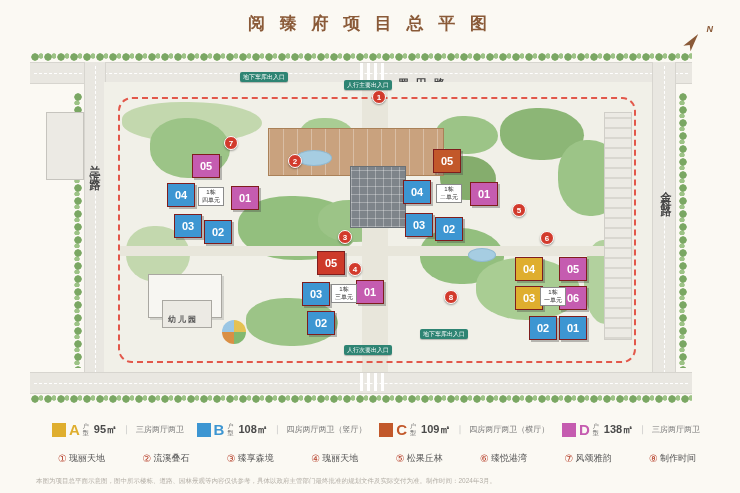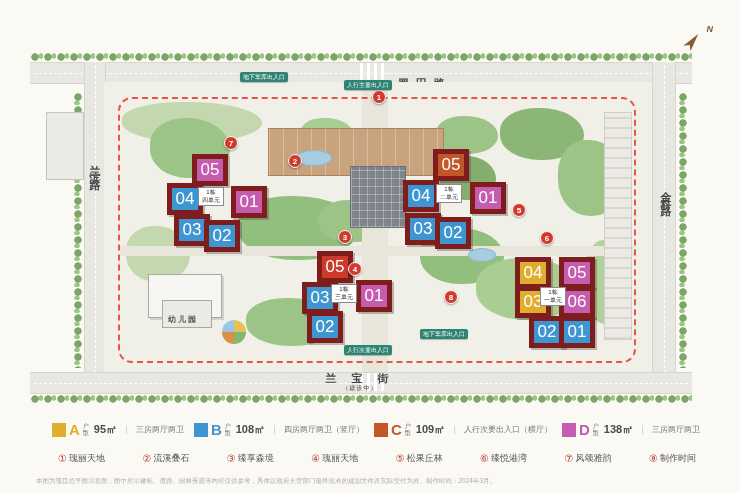--- a/index.html
+++ b/index.html
@@ -46,22 +46,22 @@
   .pathc{position:absolute;background:#e8e6db}
   .podium{position:absolute;background:#c9a27e;border:1px solid #aa8158;
           background-image:repeating-linear-gradient(90deg,rgba(255,255,255,.3) 0 1px,rgba(0,0,0,0) 1px 14px)}
   .atrium{position:absolute;background:#7e848a;border:1px solid #6a7075;
           background-image:repeating-linear-gradient(0deg,rgba(255,255,255,.3) 0 1px,rgba(0,0,0,0) 1px 8px),
                            repeating-linear-gradient(90deg,rgba(255,255,255,.3) 0 1px,rgba(0,0,0,0) 1px 8px)}
   .hatch{position:absolute;background:repeating-linear-gradient(0deg,#d9d7d0 0 2px,#eceae4 2px 10px);
          border:1px solid #d0cec8}
 
   
-  .bld{position:absolute;width:26px;height:22px;border:5px solid #7f1d1d;
-       box-shadow:2px 2px 0 rgba(70,70,70,.35);color:#ffffff;font-size:17px;font-weight:normal;
+  .bld{position:absolute;width:26px;height:22px;border:1px solid #7f1d1d;
+       box-shadow:2px 2px 0 rgba(70,70,70,.35);color:#ffffff;font-size:11px;font-weight:bold;
        display:flex;align-items:center;justify-content:center}
   .bA{background:#dfae2e}.bB{background:#3d96d2}.bC{background:#c2582a}
   .bD{background:#c55cb0}.bR{background:#cd3a2a}
   .unitlab{position:absolute;background:#ffffff;border:1px solid #8b8b8b;color:#333;
            font-size:6px;line-height:1.25;text-align:center;padding:1px 3px;z-index:5}
   .unitlab span{display:block}
 
   .marker{position:absolute;width:12px;height:12px;border-radius:50%;background:#d23a2c;
           border:1px solid #ffffff;color:#ffffff;font-size:8px;font-weight:bold;
           display:flex;align-items:center;justify-content:center;
@@ -93,20 +93,21 @@
   .lsn{color:#b8432e;font-size:10px}
   .lsl{font-size:9px;color:#555}
 
   .disclaimer{position:absolute;left:36px;right:36px;top:477px;font-size:6.5px;color:#b3aea6;white-space:nowrap;overflow:hidden}
 </style>
 </head>
 <body>
 
 <div class="page">
 
+  <div class="title">阅 臻 府 项 目 总 平 图</div>
   <div class="compass">
     <span class="compass-n">N</span>
     <svg width="22" height="22" viewBox="0 0 24 24">
       <path d="M12 1 L17 21 L12 16 L7 21 Z" fill="#8a5a38"></path>
     </svg>
   </div>
 
   <div class="road road-h" style="left:30px;top:62px;width:662px;height:20px"></div>
   <div class="road road-v" style="left:84px;top:62px;width:20px;height:330px"></div>
   <div class="road road-v" style="left:652px;top:62px;width:22px;height:330px"></div>
@@ -119,24 +120,20 @@
   <div class="trees-h" style="left:112px;top:360px;width:530px"></div>
   <div class="trees-h" style="left:30px;top:394px;width:662px"></div>
   <div class="trees-v" style="left:73px;top:92px;height:276px"></div>
   <div class="trees-v" style="left:106px;top:92px;height:264px"></div>
   <div class="trees-v" style="left:638px;top:92px;height:264px"></div>
   <div class="trees-v" style="left:678px;top:92px;height:276px"></div>
 
   <div class="roadlab-h" style="left:398px;top:76px">罗田路</div>
   <div class="roadlab-v" style="left:87px;top:156px">兰滨路</div>
   <div class="roadlab-v" style="left:658px;top:182px">金科路</div>
-  <div class="roadlab-b" style="left:300px;top:372px;width:120px">
-    <span class="main">兰 宝 街</span>
-    <span class="sub">（建设中）</span>
-  </div>
 
   <div class="site"></div>
   <div class="adjacent" style="left:46px;top:112px;width:36px;height:66px"></div>
 
   <div class="patch" style="left:122px;top:102px;width:140px;height:40px;background:#c3d8ae"></div>
   <div class="patch" style="left:150px;top:118px;width:80px;height:60px;background:#9cc487"></div>
   <div class="patch" style="left:238px;top:196px;width:120px;height:64px;background:#93bf7e"></div>
   <div class="patch" style="left:300px;top:118px;width:54px;height:34px;background:#a9cd93"></div>
   <div class="patch" style="left:436px;top:116px;width:62px;height:38px;background:#9cc487"></div>
   <div class="patch" style="left:500px;top:108px;width:84px;height:52px;background:#8cb676"></div>
@@ -234,21 +231,21 @@
       <span class="ar">108㎡</span>
       <span class="sep">｜</span>
       <span class="ds">四房两厅两卫（竖厅）</span>
     </div>
     <div class="lt">
       <span class="sq" style="background:#c2582a"></span>
       <span class="ltr" style="color:#c2582a">C</span>
       <span class="ht">户型</span>
       <span class="ar">109㎡</span>
       <span class="sep">｜</span>
-      <span class="ds">人行次要出入口（横厅）</span>
+      <span class="ds">四房两厅两卫（横厅）</span>
     </div>
     <div class="lt">
       <span class="sq" style="background:#c55cb0"></span>
       <span class="ltr" style="color:#c55cb0">D</span>
       <span class="ht">户型</span>
       <span class="ar">138㎡</span>
       <span class="sep">｜</span>
       <span class="ds">三房两厅两卫</span>
     </div>
   </div>

